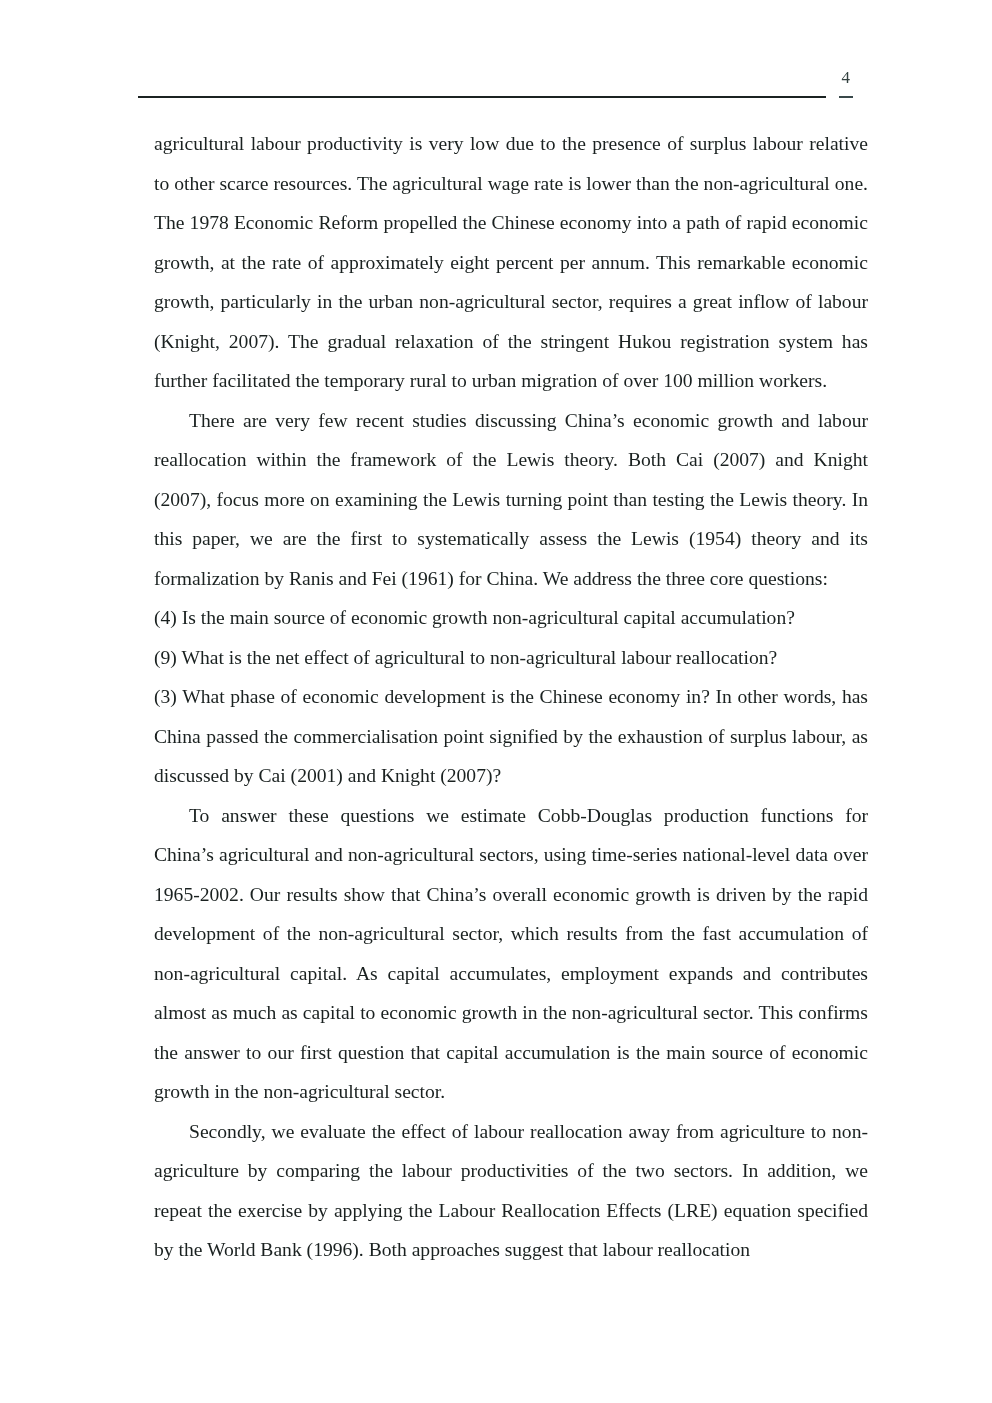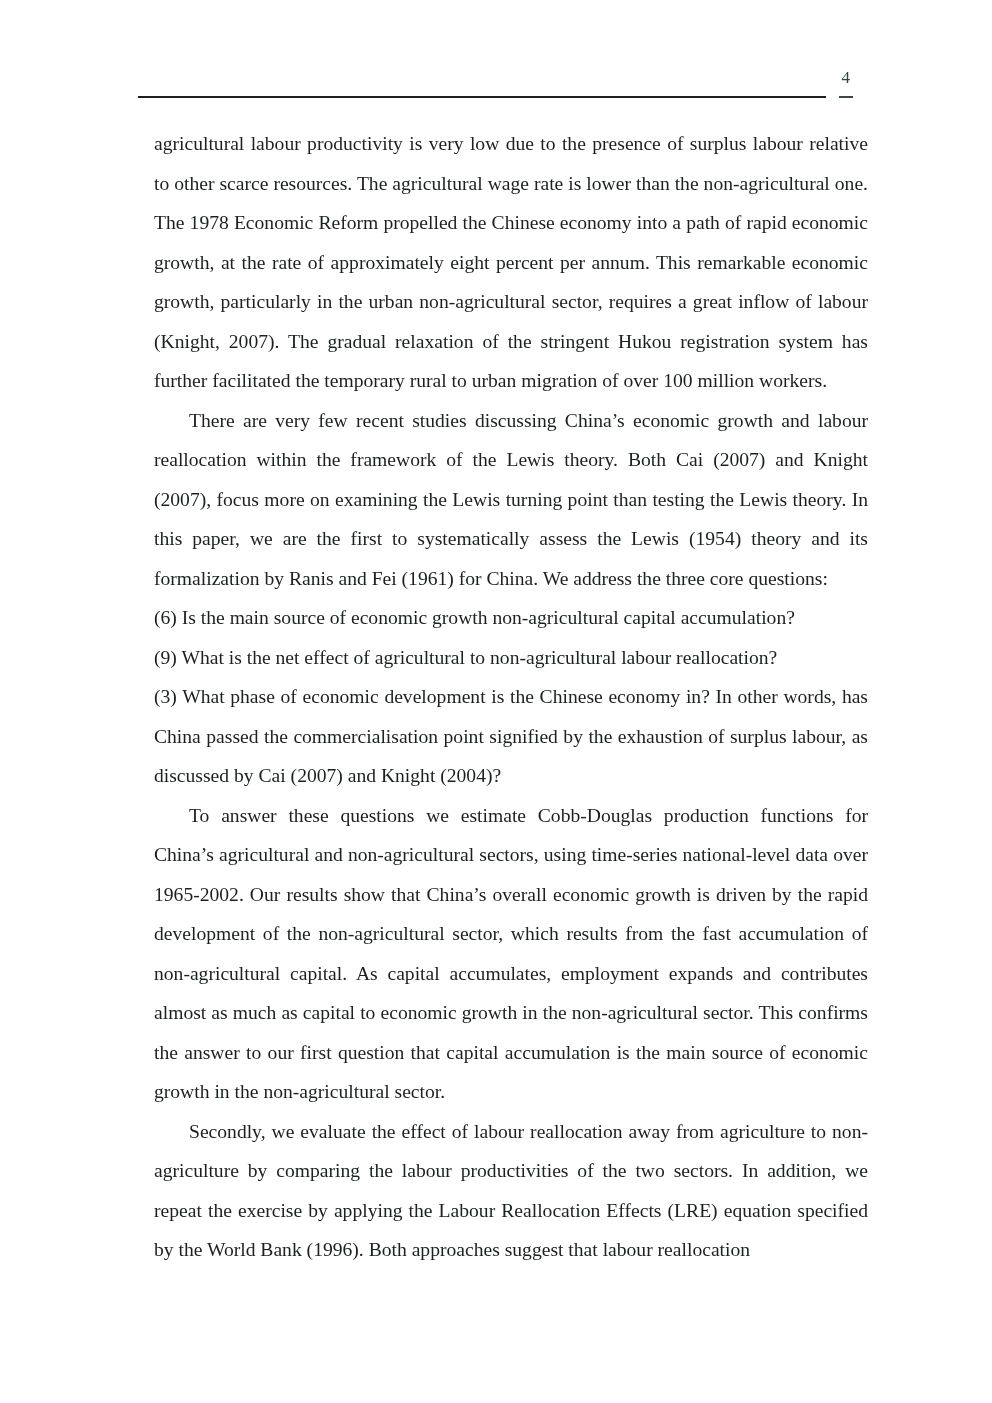--- a/index.html
+++ b/index.html
@@ -104,25 +104,25 @@
     <div class="header-rule"></div>
     <div class="header-rule-tick"></div>
   </div>
 
   <div class="body-block">
 
     <p class="para">agricultural labour productivity is very low due to the presence of surplus labour relative to other scarce resources. The agricultural wage rate is lower than the non-agricultural one. The 1978 Economic Reform propelled the Chinese economy into a path of rapid economic growth, at the rate of approximately eight percent per annum. This remarkable economic growth, particularly in the urban non-agricultural sector, requires a great inflow of labour (Knight, 2007). The gradual relaxation of the stringent Hukou registration system has further facilitated the temporary rural to urban migration of over 100 million workers.</p>
 
     <p class="para indent">There are very few recent studies discussing China’s economic growth and labour reallocation within the framework of the Lewis theory. Both Cai (2007) and Knight (2007), focus more on examining the Lewis turning point than testing the Lewis theory. In this paper, we are the first to systematically assess the Lewis (1954) theory and its formalization by Ranis and Fei (1961) for China. We address the three core questions:</p>
 
-    <p class="q-item">(6) Is the main source of economic growth non-agricultural capital accumulation?</p>
+    <p class="q-item">(4) Is the main source of economic growth non-agricultural capital accumulation?</p>
 
     <p class="q-item">(9) What is the net effect of agricultural to non-agricultural labour reallocation?</p>
 
-    <p class="q-item wraps">(3) What phase of economic development is the Chinese economy in? In other words, has China passed the commercialisation point signified by the exhaustion of surplus labour, as discussed by Cai (2007) and Knight (2004)?</p>
+    <p class="q-item wraps">(3) What phase of economic development is the Chinese economy in? In other words, has China passed the commercialisation point signified by the exhaustion of surplus labour, as discussed by Cai (2001) and Knight (2007)?</p>
 
     <p class="para indent">To answer these questions we estimate Cobb-Douglas production functions for China’s agricultural and non-agricultural sectors, using time-series national-level data over 1965-2002. Our results show that China’s overall economic growth is driven by the rapid development of the non-agricultural sector, which results from the fast accumulation of non-agricultural capital. As capital accumulates, employment expands and contributes almost as much as capital to economic growth in the non-agricultural sector. This confirms the answer to our first question that capital accumulation is the main source of economic growth in the non-agricultural sector.</p>
 
     <p class="para indent">Secondly, we evaluate the effect of labour reallocation away from agriculture to non-agriculture by comparing the labour productivities of the two sectors. In addition, we repeat the exercise by applying the Labour Reallocation Effects (LRE) equation specified by the World Bank (1996). Both approaches suggest that labour reallocation</p>
 
   </div>
 
 </div>
 
 </body></html>

